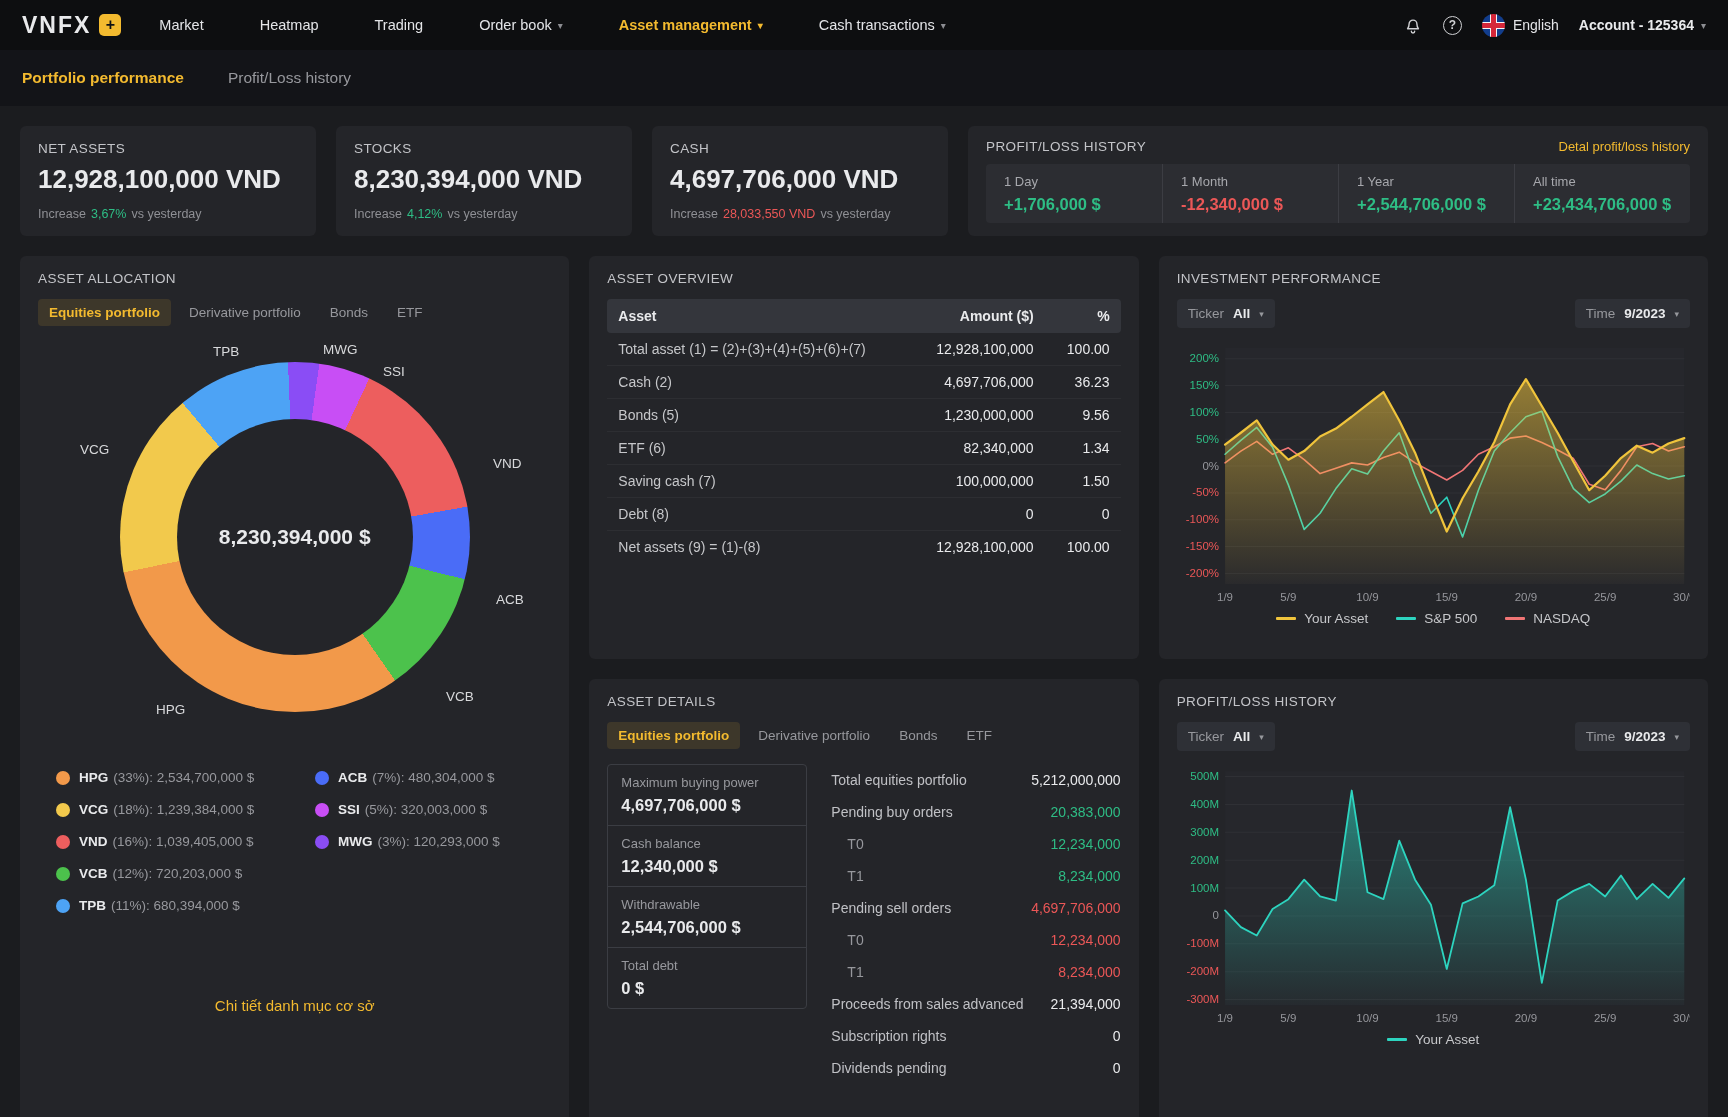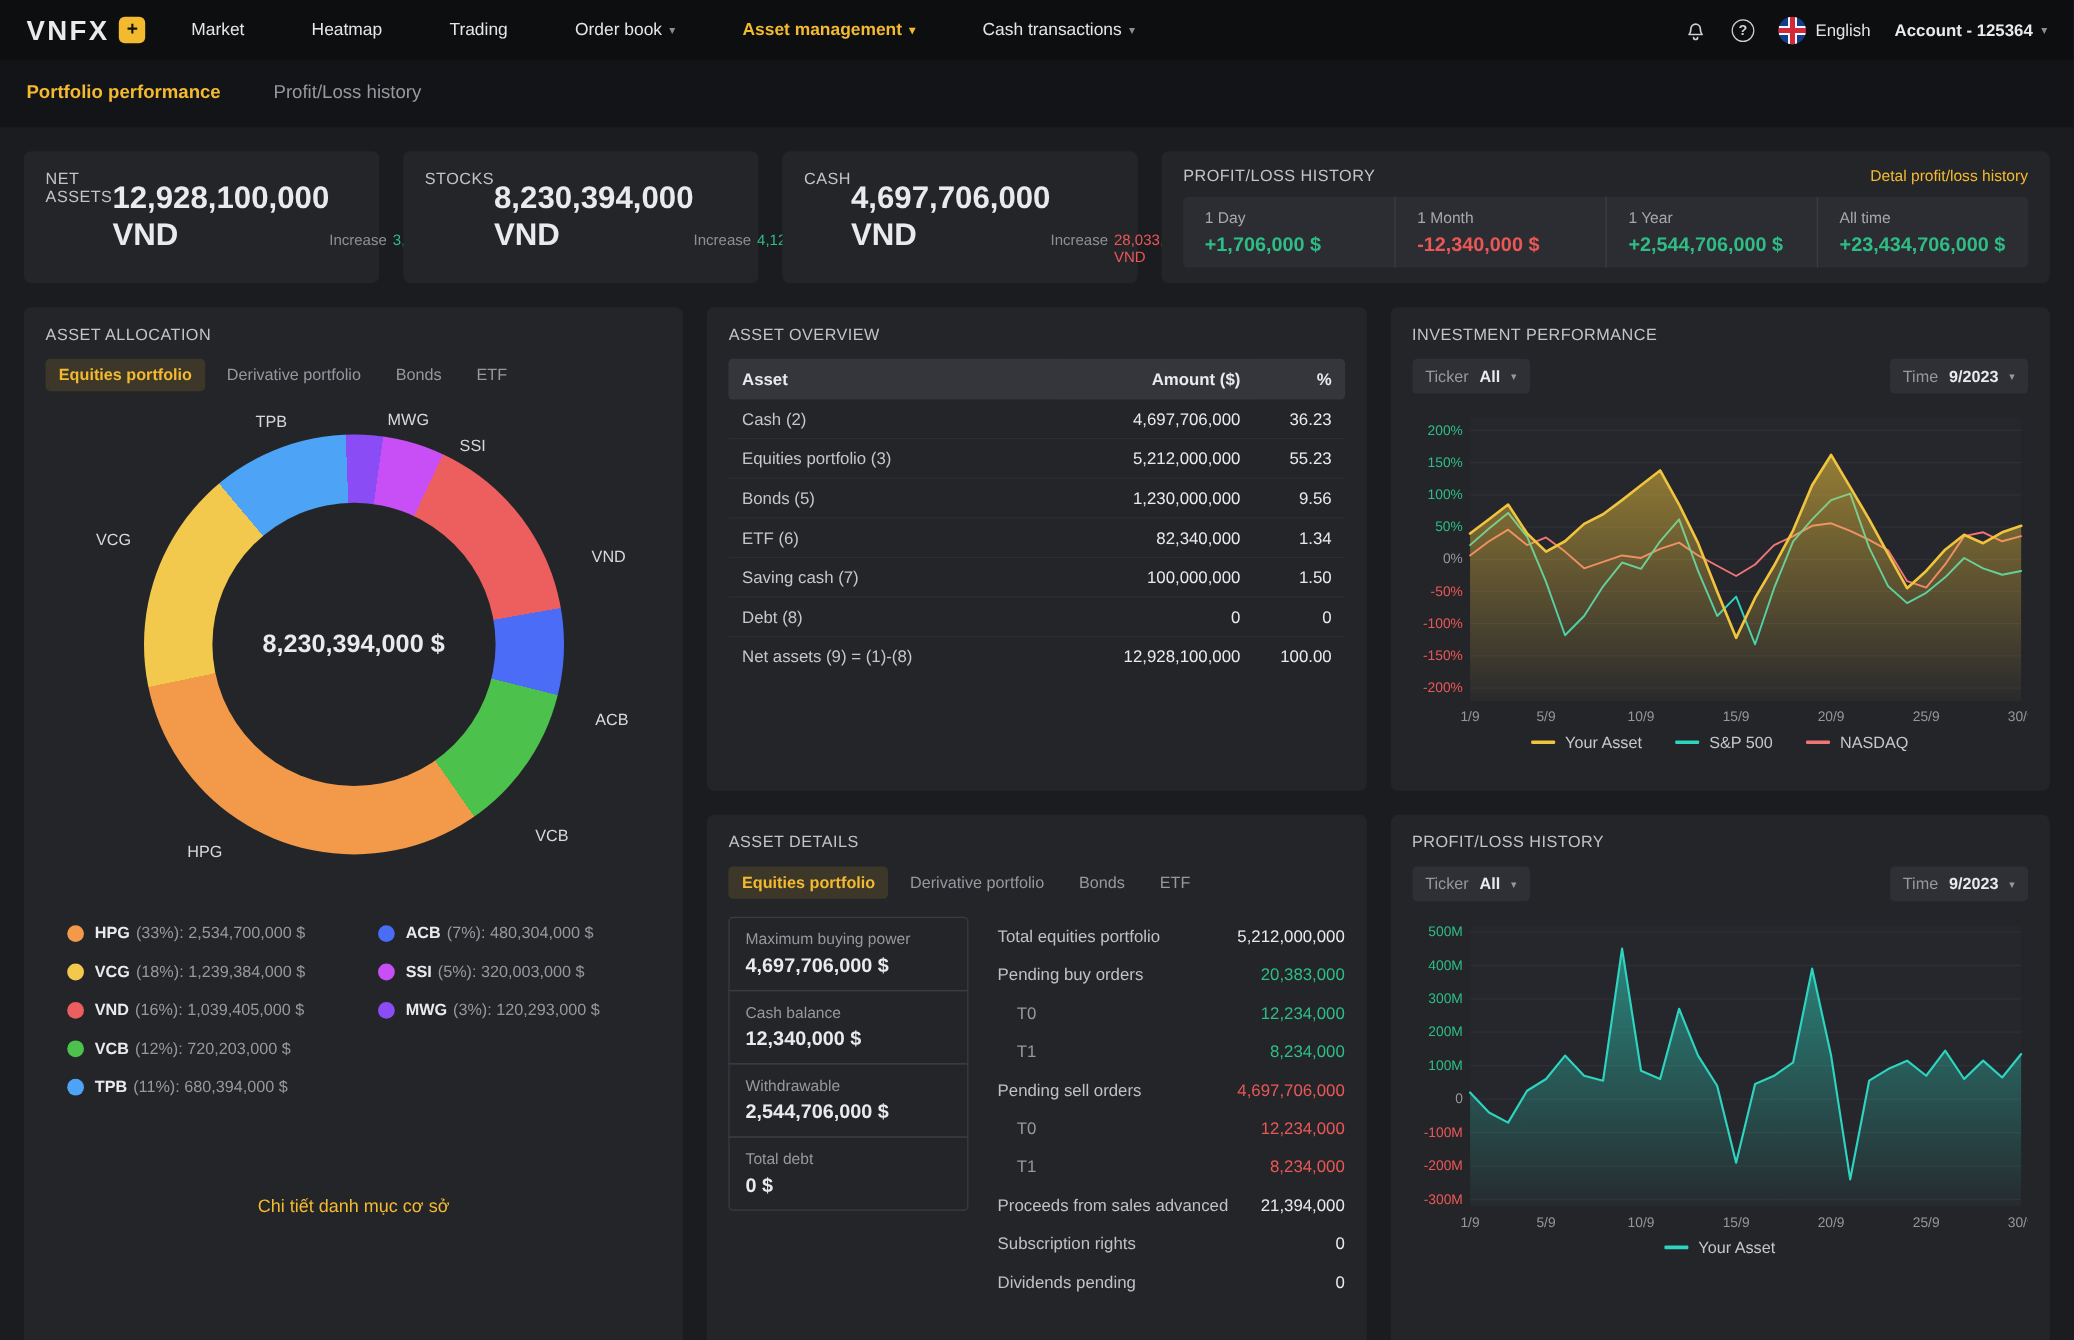--- a/index.html
+++ b/index.html
@@ -39,21 +39,21 @@
 
   
   .subnav{height:56px;background:var(--subnav);display:flex;align-items:center;gap:44px;padding:0 22px}
   .subtab{font-size:15.5px;color:#97989d;cursor:pointer}
   .subtab.active{color:var(--yellow);font-weight:700}
 
   
   .content{padding:20px}
   .card{background:var(--card);border-radius:6px}
   .summary-row{display:grid;grid-template-columns:296px 296px 296px 1fr;gap:20px}
-  .kpi{padding:15px 18px;height:110px;display:flex;flex-direction:row}
+  .kpi{padding:15px 18px;height:110px;display:flex;flex-direction:column}
   .kpi-title{font-size:13.5px;color:var(--muted2);letter-spacing:.4px}
   .kpi-value{font-size:26px;font-weight:700;margin-top:8px}
   .kpi-change{font-size:12.5px;color:#8f9095;margin-top:auto;display:flex;gap:5px;align-items:baseline}
   .pl-card{padding:13px 18px;height:110px;display:flex;flex-direction:column}
   .pl-head{display:flex;justify-content:space-between;align-items:center}
   .pl-title{font-size:13.5px;color:var(--muted2);letter-spacing:.4px}
   .pl-link{font-size:13px;color:var(--yellow);cursor:pointer;text-decoration:none}
   .pl-strip{margin-top:10px;background:var(--panel);border-radius:4px;display:grid;
             grid-template-columns:repeat(4,1fr);flex:1}
   .pl-cell{padding:8px 18px;border-left:1px solid #3c3d43;display:flex;flex-direction:column;justify-content:center;gap:6px}
@@ -308,28 +308,28 @@
       <table class="ov-table">
         <thead>
           <tr>
             <th>Asset</th>
             <th>Amount ($)</th>
             <th>%</th>
           </tr>
         </thead>
         <tbody id="overview-body">
             <tr>
+              <td class="label">Total asset (1) = (2)+(3)+(4)+(5)+(6)+(7)</td>
+              <td class="num">12,928,100,000</td>
+              <td class="num">100.00</td>
+            </tr>
+            <tr>
               <td class="label">Cash (2)</td>
               <td class="num">4,697,706,000</td>
               <td class="num">36.23</td>
-            </tr>
-            <tr>
-              <td class="label">Equities portfolio (3)</td>
-              <td class="num">5,212,000,000</td>
-              <td class="num">55.23</td>
             </tr>
             <tr>
               <td class="label">Bonds (5)</td>
               <td class="num">1,230,000,000</td>
               <td class="num">9.56</td>
             </tr>
             <tr>
               <td class="label">ETF (6)</td>
               <td class="num">82,340,000</td>
               <td class="num">1.34</td>

